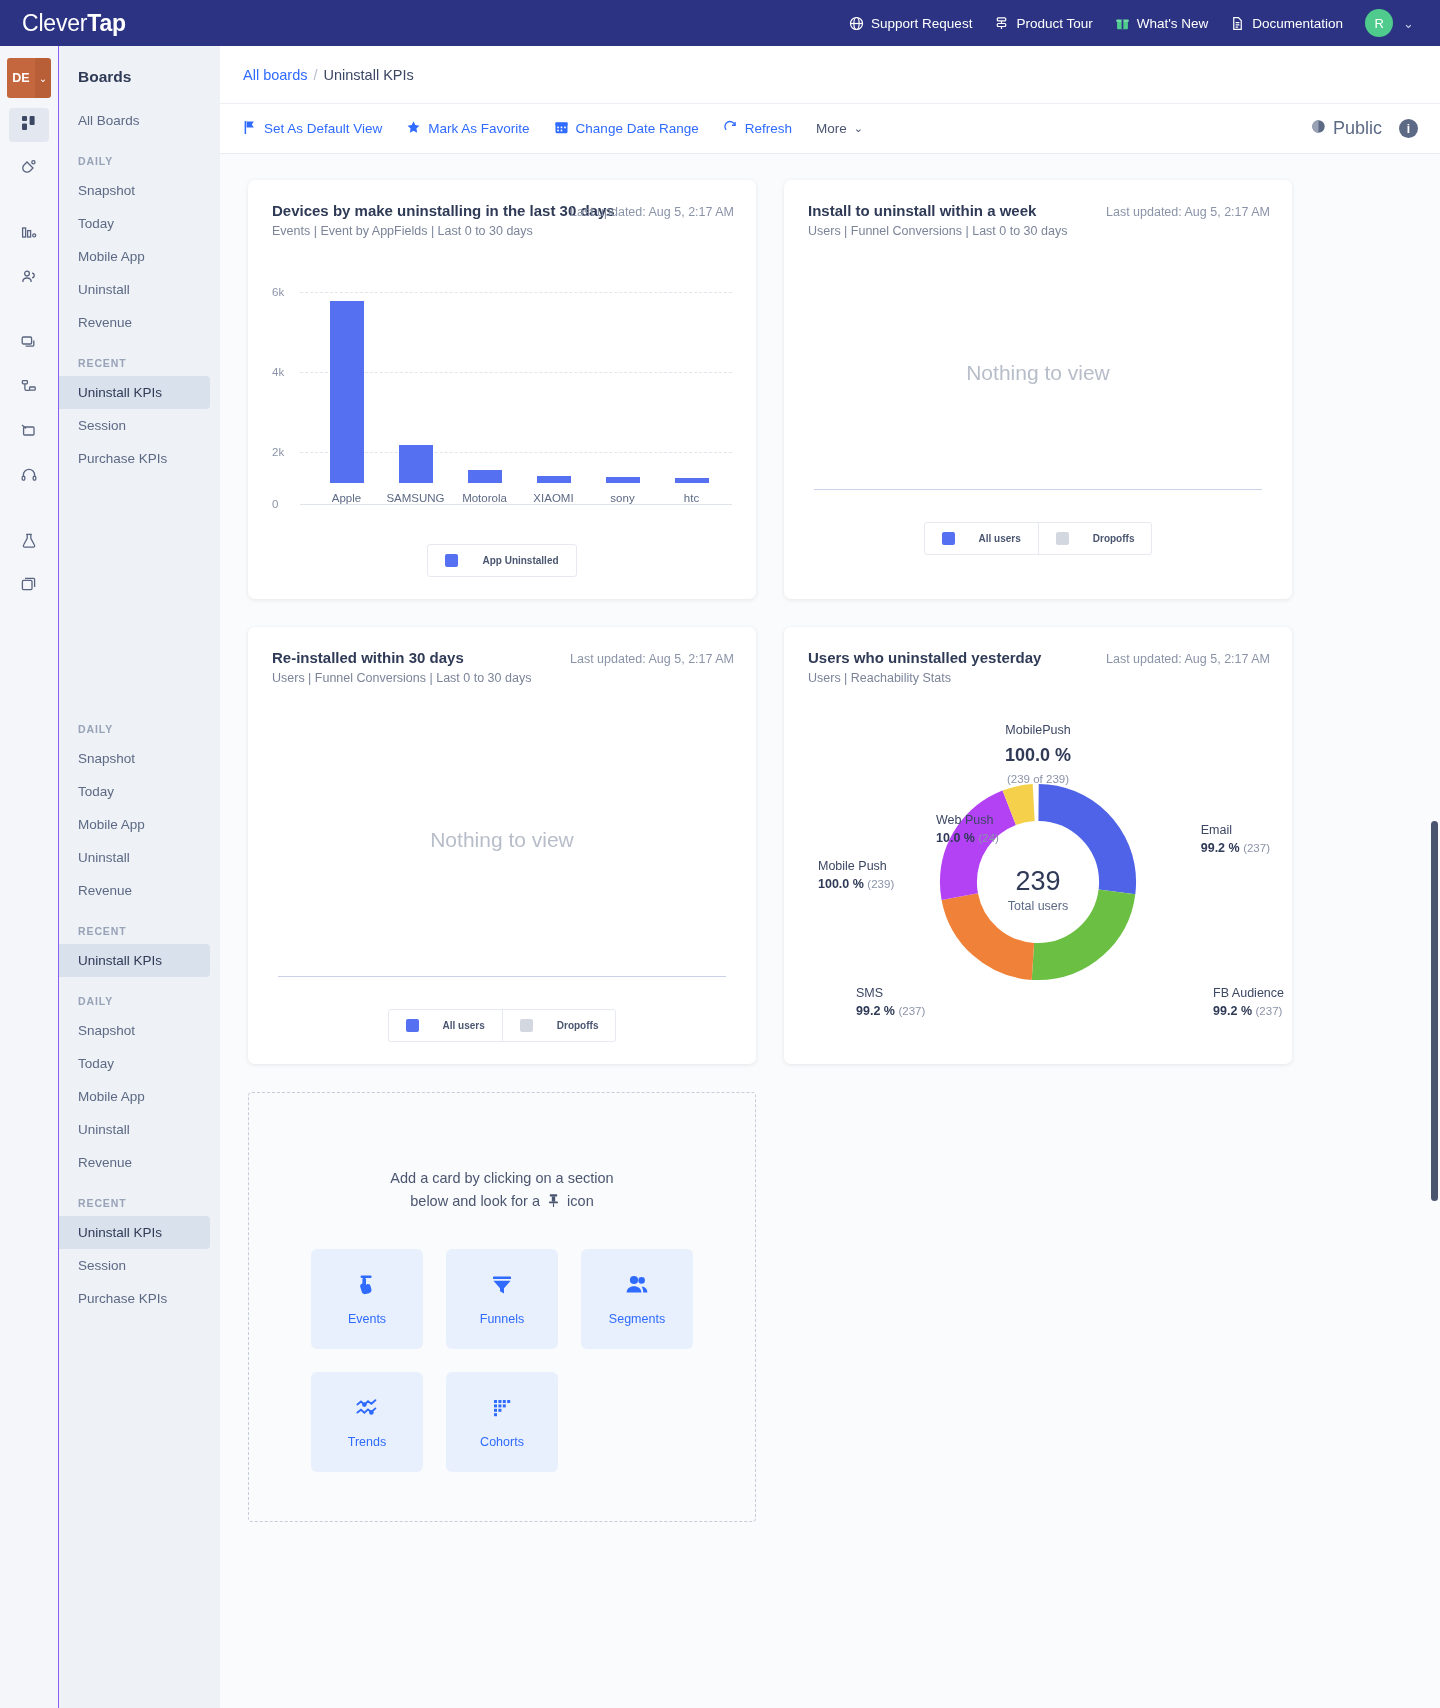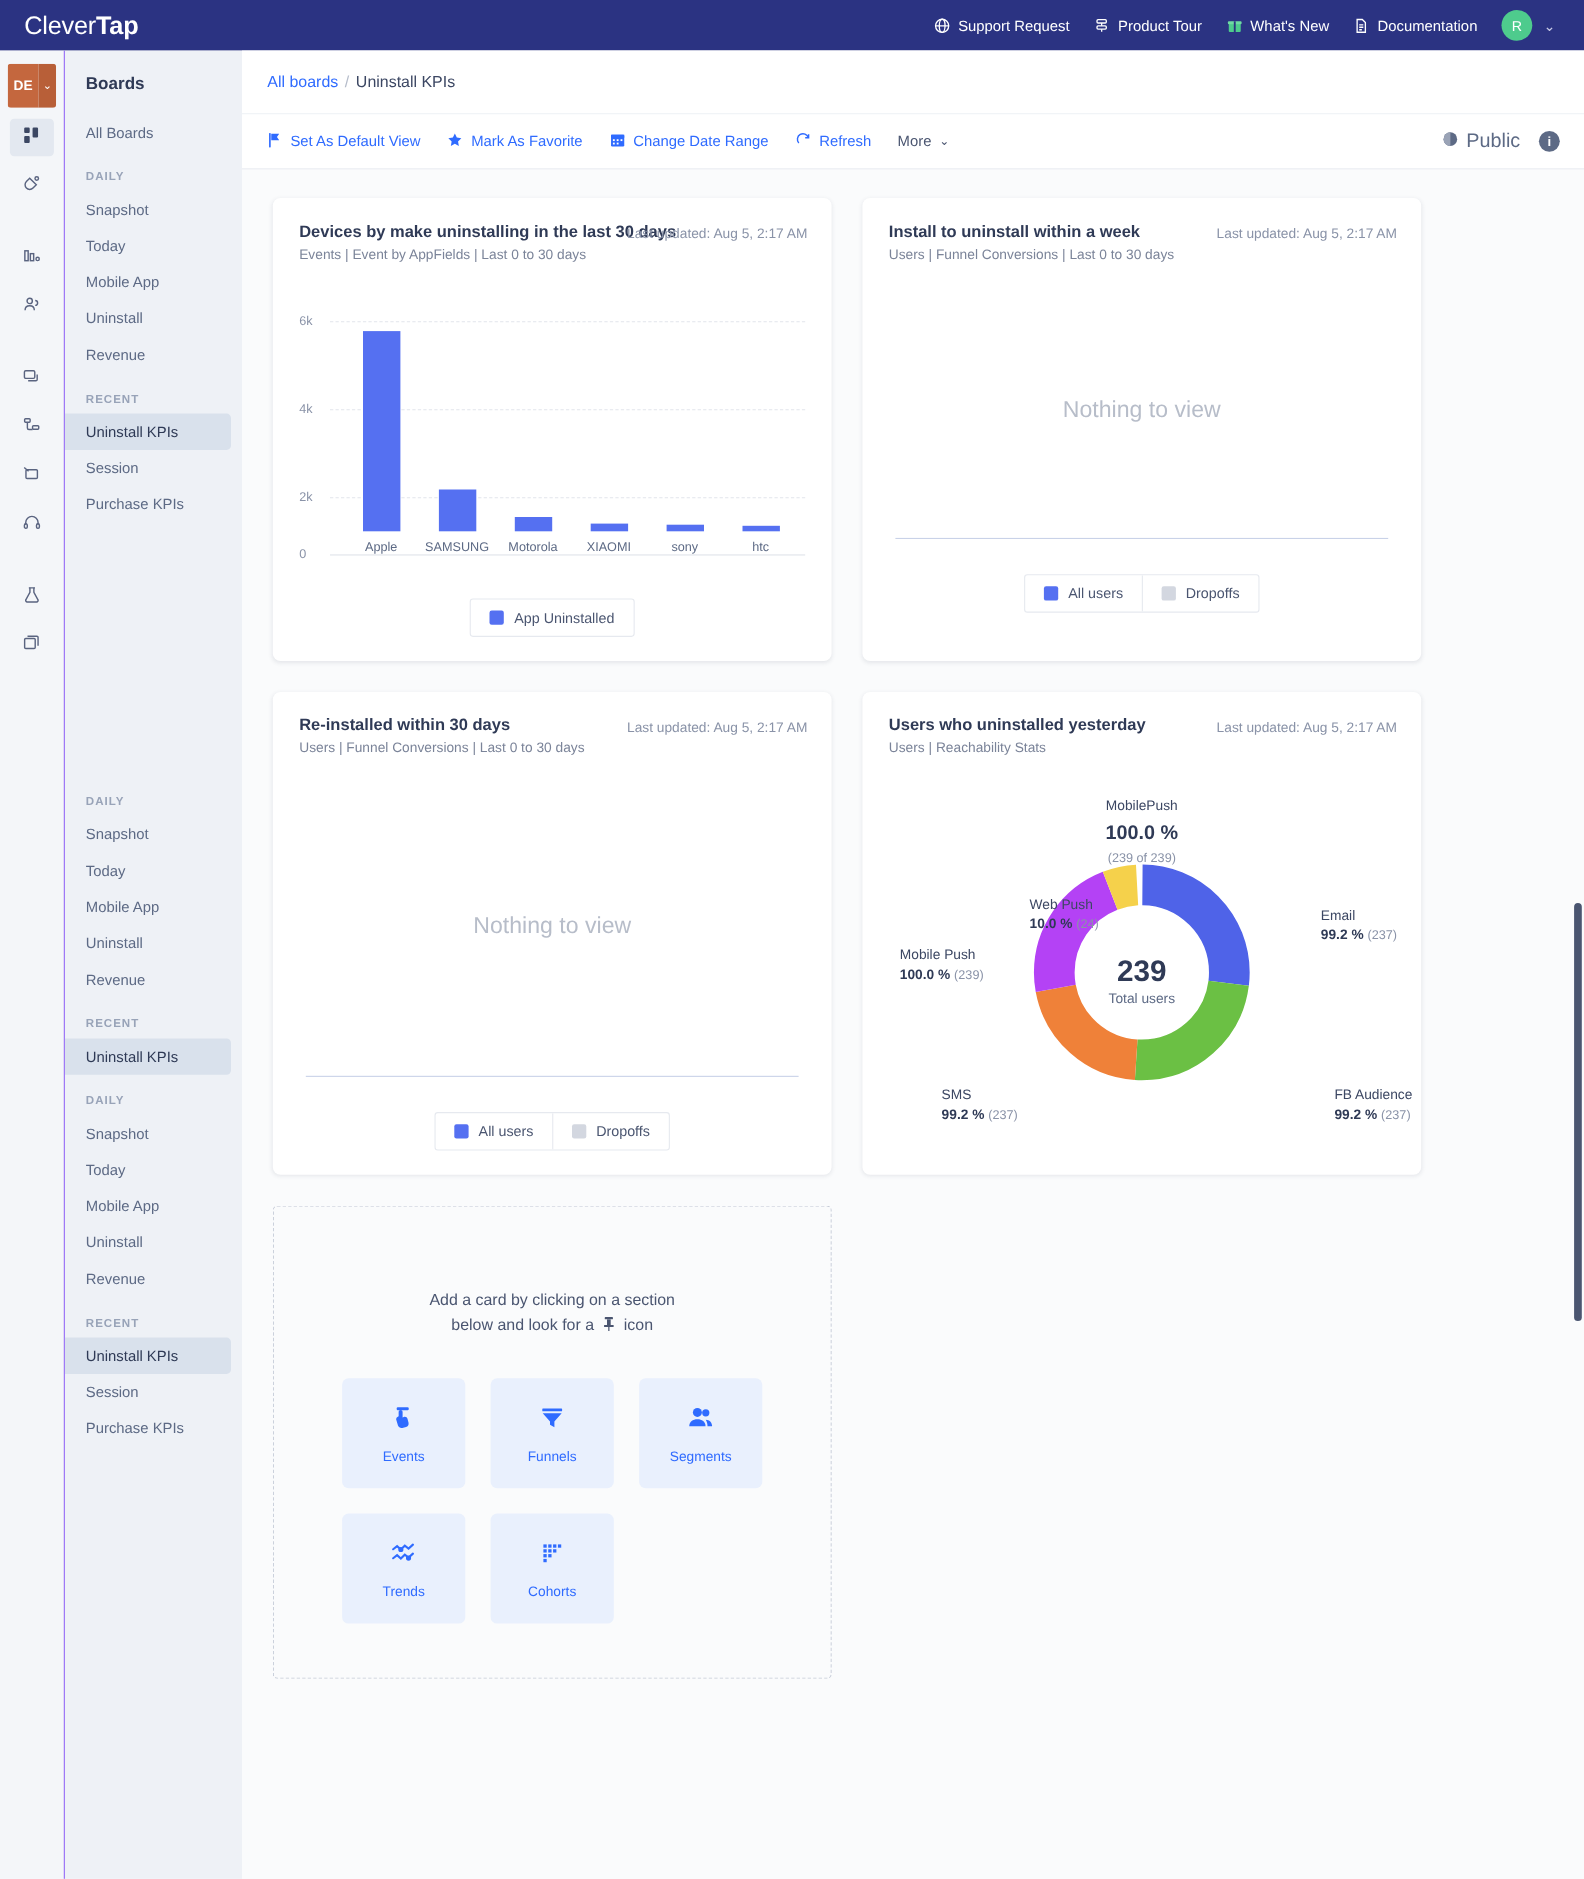--- a/index.html
+++ b/index.html
@@ -103,22 +103,22 @@
   }
   .card-body { position: relative; }
   .nothing {
     font-size: 21px; color: #b7bdc9; text-align: center; font-weight: 400;
   }
   .legend-row { display: flex; justify-content: center; padding: 14px 0 22px; }
   .legend-box {
     display: flex; border: 1px solid #e6e9ef; border-radius: 3px; overflow: hidden;
   }
   .legend-item {
-    display: flex; align-items: center; gap: 9px; padding: 9px 17px; font-size: 13px;
-    color: #4a5570; cursor: pointer;
+    display: flex; align-items: center; gap: 24px; padding: 9px 17px; font-size: 10px;
+    color: #4a5570; cursor: pointer; font-weight: bold;
   }
   .legend-item + .legend-item { border-left: 1px solid #e6e9ef; }
   .sw { width: 13px; height: 13px; border-radius: 2px; display: inline-block; }
 
   
   .bar-wrap { position: relative; height: 270px; margin: 22px 24px 0 24px; }
   .ylabel { position: absolute; left: 0; font-size: 11.5px; color: #8a93a8; transform: translateY(-50%); }
   .gridline { position: absolute; left: 28px; right: 0; border-top: 1px dashed #e2e5ec; }
   .axis { position: absolute; left: 28px; right: 0; border-top: 1px solid #dfe3ea; }
   .bars { position: absolute; left: 40px; right: 6px; bottom: 32px; height: 212px;
@@ -128,21 +128,21 @@
   .bar-lbl { font-size: 11.5px; color: #5d6a85; margin-top: 9px; }
 
   
   .donut-wrap { position: relative; height: 350px; margin-top: 4px; }
   .donut { position: absolute; left: 50%; top: 88px; transform: translateX(-50%); }
   .dcenter {
     position: absolute; left: 50%; top: 88px; transform: translateX(-50%);
     width: 210px; height: 210px; display: flex; flex-direction: column;
     align-items: center; justify-content: center; pointer-events: none;
   }
-  .dcenter .big { font-size: 27px; font-weight: 700; color: #2f3a56; margin-top: 14px; }
+  .dcenter .big { font-size: 27px; font-weight: 400; color: #2f3a56; margin-top: 14px; }
   .dcenter .sm { font-size: 12.5px; color: #5d6a85; margin-top: 2px; }
   .dlabel { position: absolute; font-size: 12.5px; color: #3c4763; line-height: 1.45; }
   .dlabel .nm { color: #3c4763; }
   .dlabel .pct { font-weight: 700; color: #2f3a56; }
   .dlabel .cnt { color: #8a93a8; font-size: 11.5px; }
 
   
   .addcard {
     margin: 28px 28px 0 28px; width: 508px; height: 430px;
     border: 1px dashed #c6ccd8; border-radius: 4px; background: #fafbfc;

